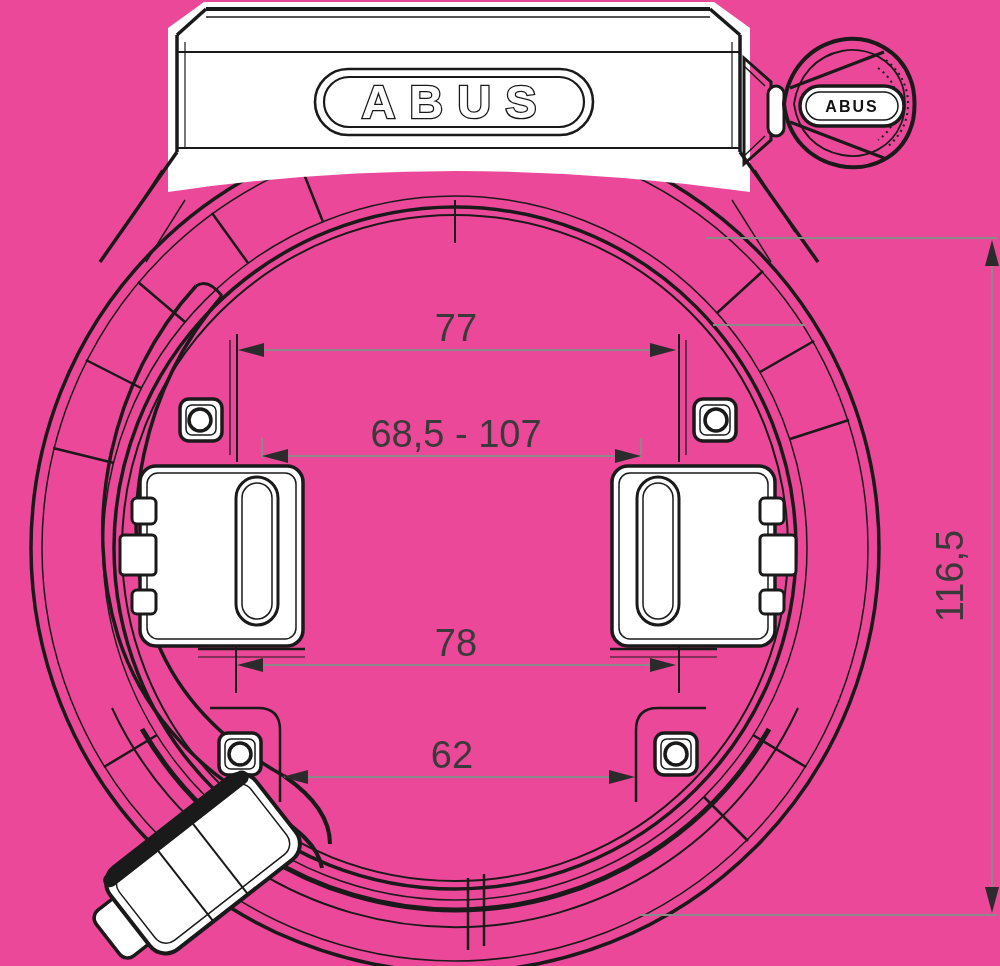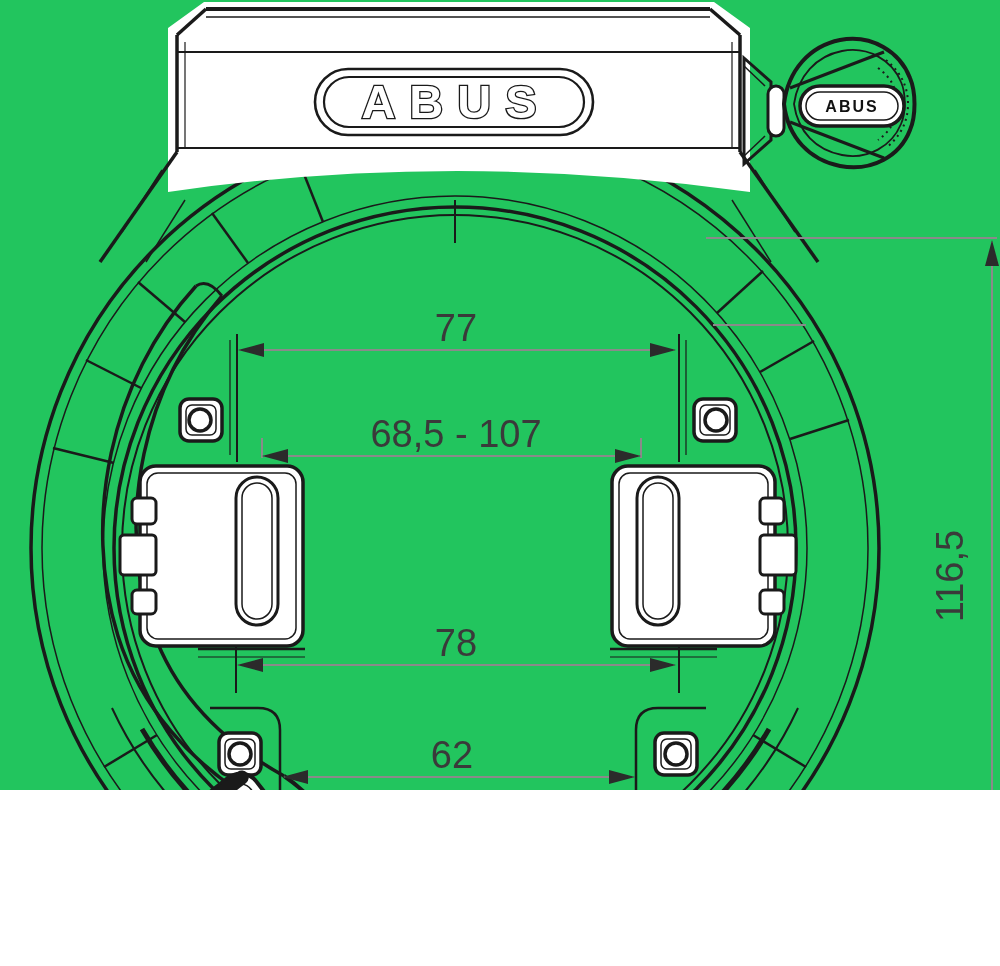--- a/index.html
+++ b/index.html
@@ -1,16 +1,16 @@
 <!DOCTYPE html>
 <html><head>
 <meta charset="utf-8">
 <style>
   html,body{margin:0;padding:0;background:#ffffff;}
-  .stage{position:relative;width:1000px;height:790px;background:#22c55e;overflow:hidden;}
+  .stage{position:relative;width:1000px;height:966px;background:#ec4899;overflow:hidden;}
   svg{display:block;}
   .ln{stroke:#1a1a1a;fill:none;}
   .dim{stroke:#8a8a8a;fill:none;stroke-width:2;}
   .dimtxt{fill:#3a3a3a;font-family:"Liberation Sans",sans-serif;font-size:38px;}
   .arrow{fill:#2b2b2b;stroke:none;}
   .logo-text{fill:#ffffff;stroke:#1a1a1a;stroke-width:2.6;paint-order:stroke;
              font-family:"Liberation Sans",sans-serif;font-weight:bold;}
 </style>
 </head>
 <body>

